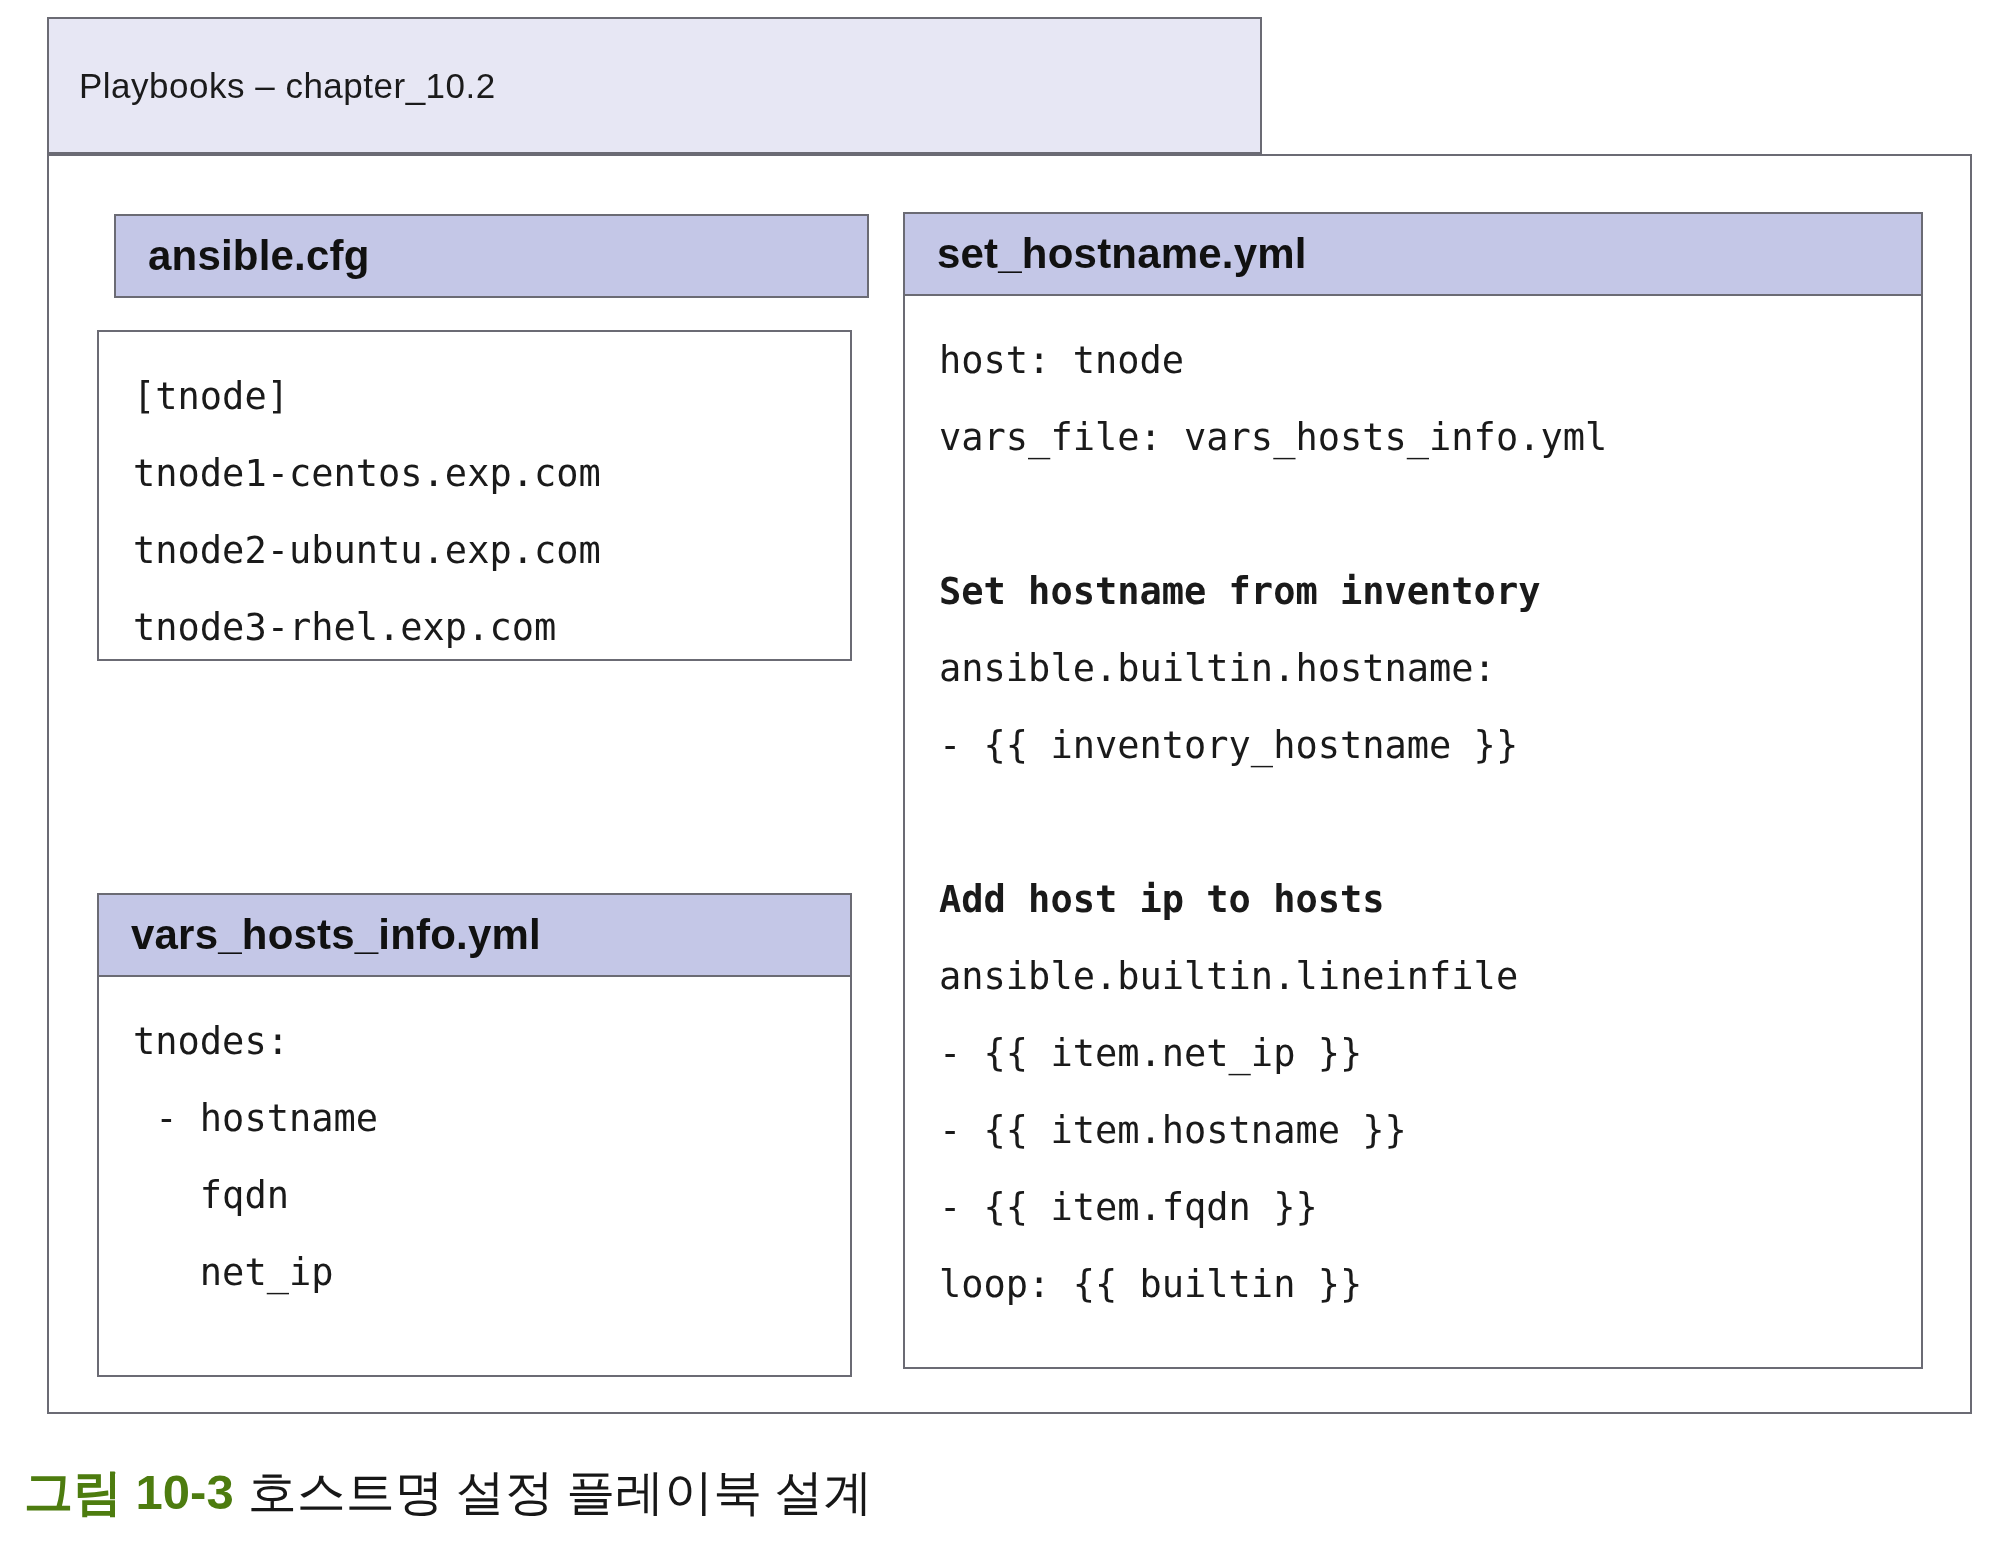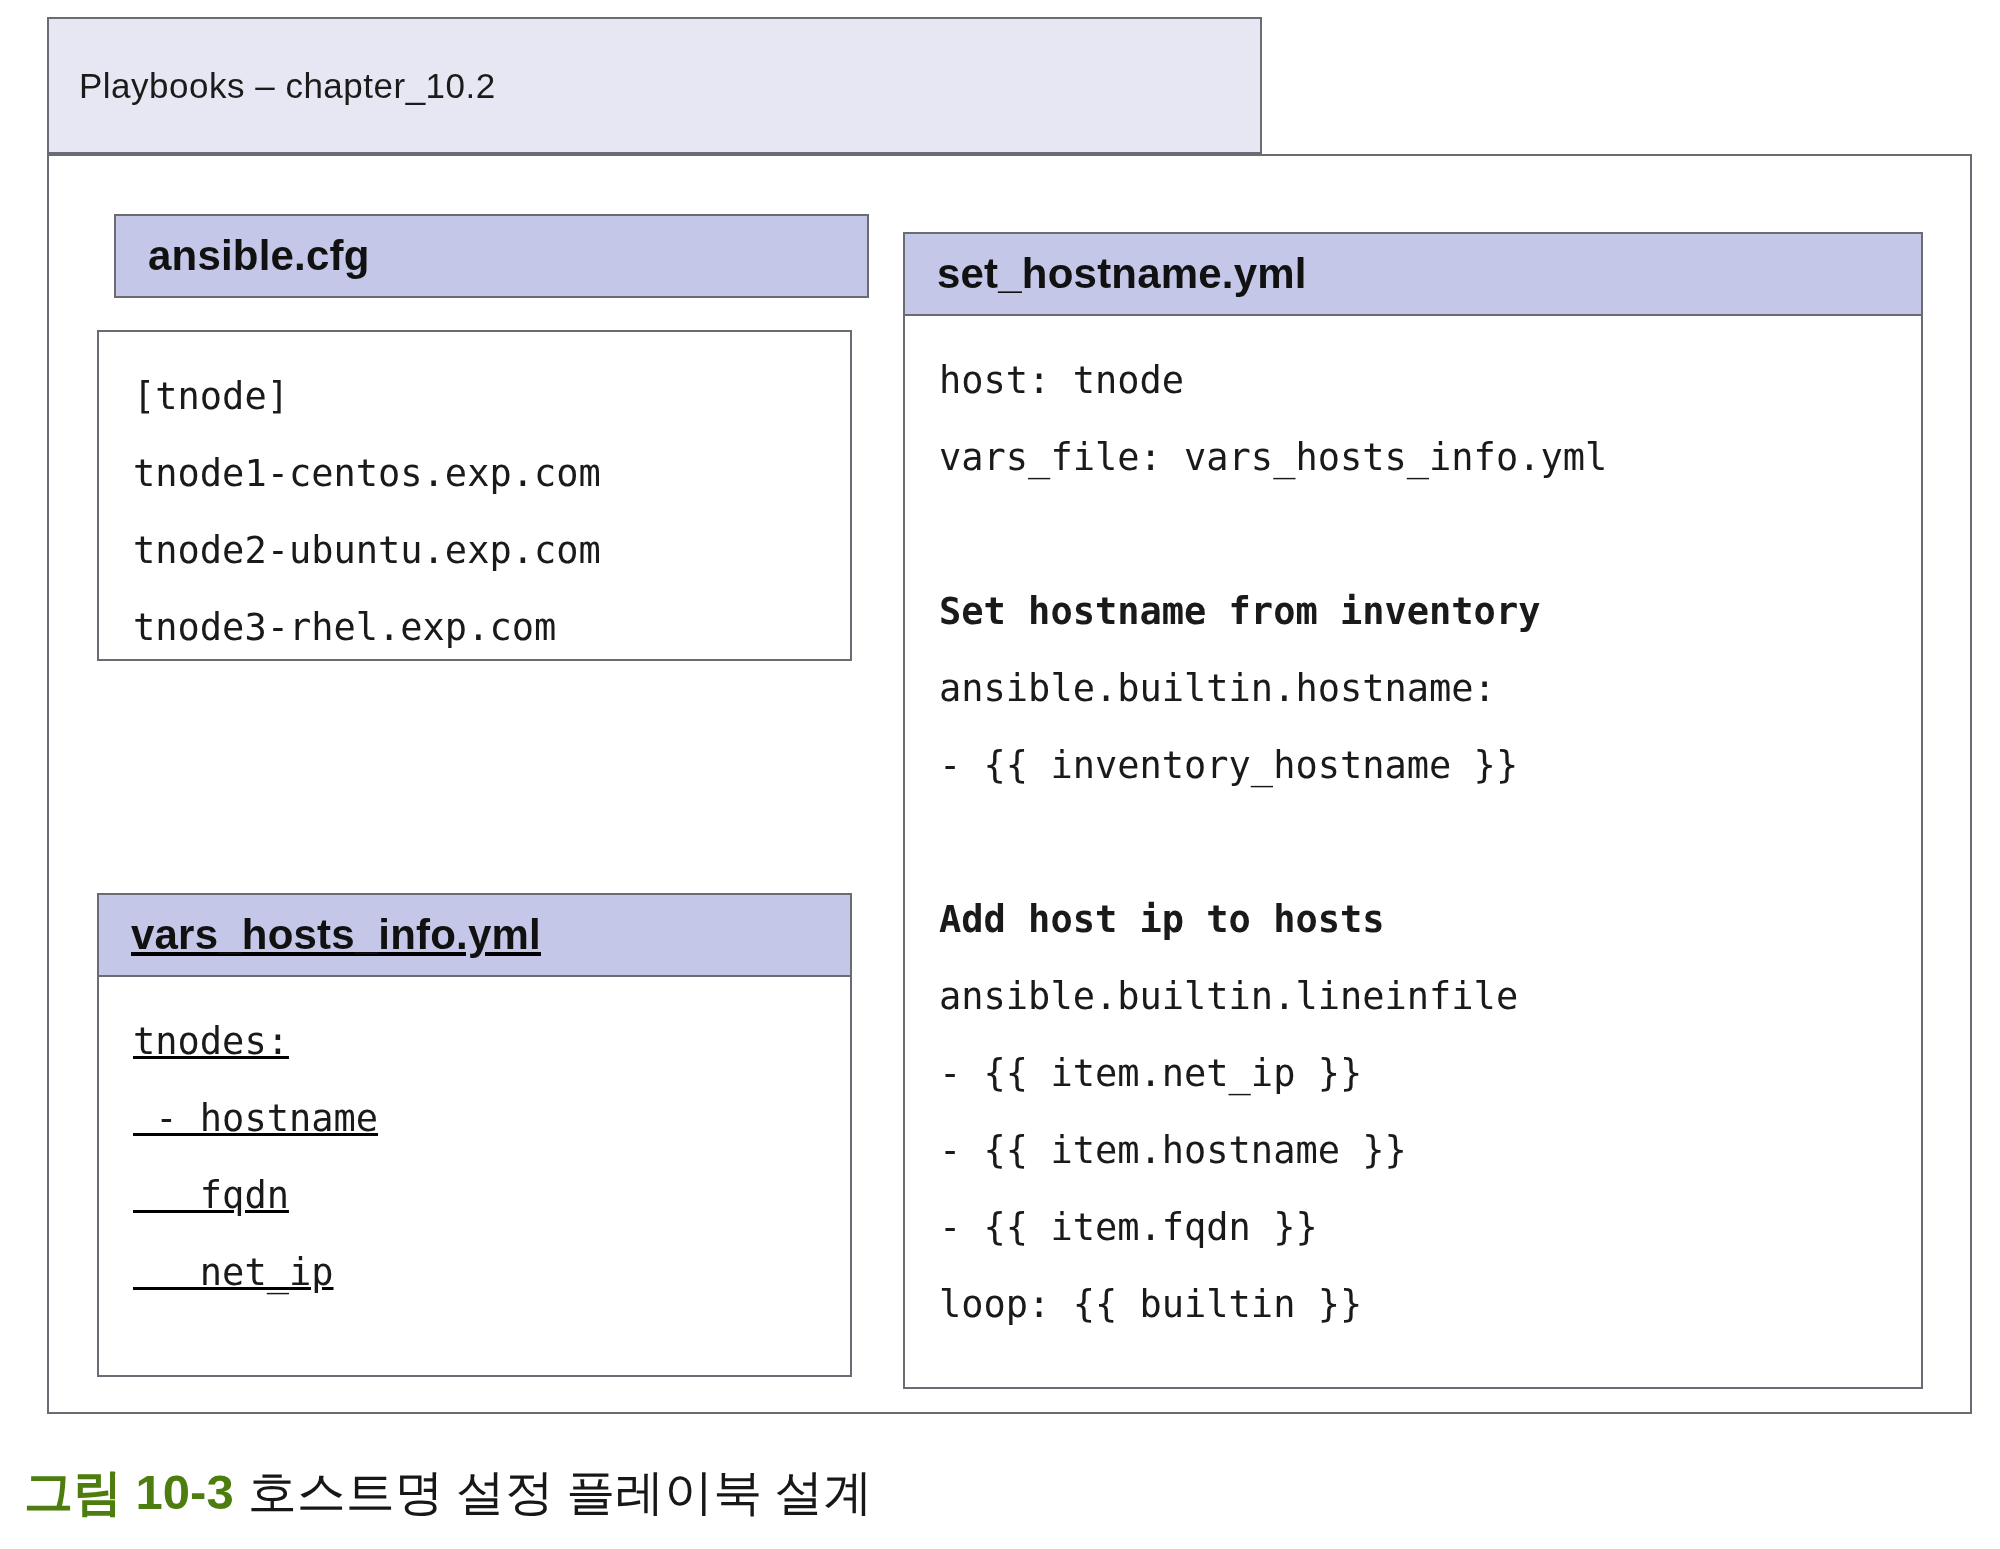--- a/index.html
+++ b/index.html
@@ -113,25 +113,24 @@
     left: 97px;
     top: 330px;
     width: 755px;
     height: 331px;
   }
   #box-vars-hosts-info {
     left: 97px;
     top: 893px;
     width: 755px;
     height: 484px;
-    text-decoration: underline;
   }
   #box-set-hostname {
     left: 903px;
-    top: 232px;
+    top: 212px;
     width: 1020px;
     height: 1157px;
   }
 
   
   #figure-caption {
     position: absolute;
     left: 24px;
     top: 1460px;
     font-size: 49px;

